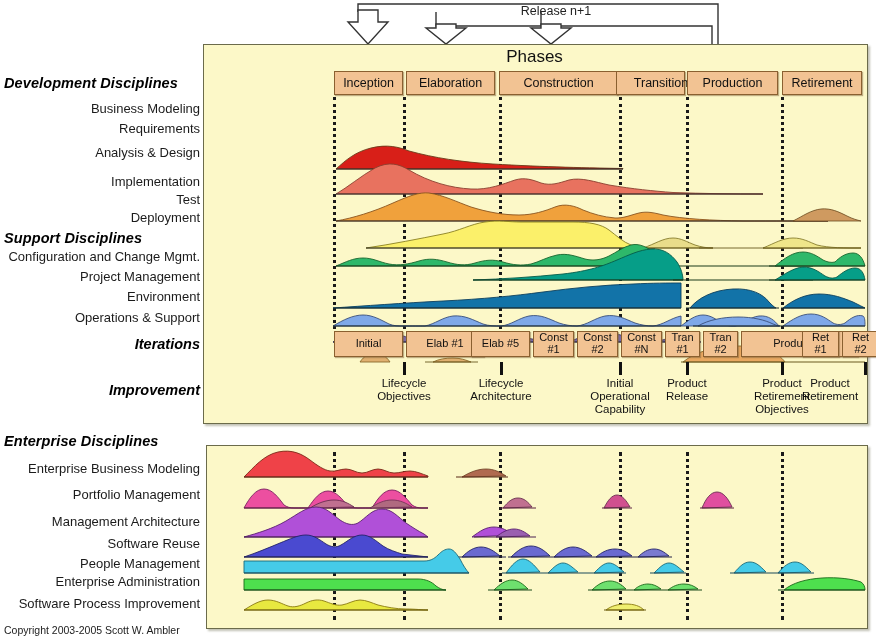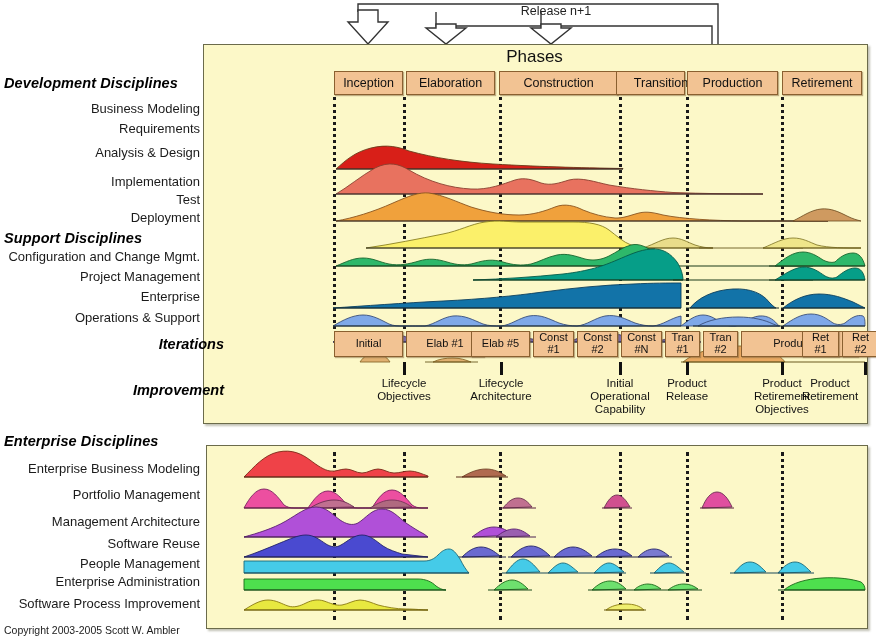--- a/index.html
+++ b/index.html
@@ -21,21 +21,21 @@
   .grp-head{
     font-style:italic;font-weight:bold;font-size:14.5px;
     white-space:nowrap;letter-spacing:.1px;
   }
   .row-label-right{
     font-size:13px;white-space:nowrap;text-align:right;
     width:200px;color:#1b1b1b;
   }
   .sec-label{
     font-style:italic;font-weight:bold;font-size:14.5px;
-    text-align:right;width:200px;white-space:nowrap;padding-left:24px;
+    text-align:right;width:200px;white-space:nowrap;
   }
 
   
   .panel{
     position:absolute;
     background:#fcf8c8;
     border:1px solid #6b6b4b;
     box-shadow:2px 2px 2px rgba(120,120,90,.45);
   }
 
@@ -157,21 +157,21 @@
   <div class="row-label-right abs" style="left:0px;top:121px;">Requirements</div>
   <div class="row-label-right abs" style="left:0px;top:145px;">Analysis &amp; Design</div>
   <div class="row-label-right abs" style="left:0px;top:174px;">Implementation</div>
   <div class="row-label-right abs" style="left:0px;top:192px;">Test</div>
   <div class="row-label-right abs" style="left:0px;top:210px;">Deployment</div>
 
   <div class="grp-head abs" style="left:4px;top:230px;">Support Disciplines</div>
 
   <div class="row-label-right abs" style="left:0px;top:249px;">Configuration and Change Mgmt.</div>
   <div class="row-label-right abs" style="left:0px;top:269px;">Project Management</div>
-  <div class="row-label-right abs" style="left:0px;top:289px;">Enterprise</div>
+  <div class="row-label-right abs" style="left:0px;top:289px;">Environment</div>
   <div class="row-label-right abs" style="left:0px;top:310px;">Operations &amp; Support</div>
 
   <div class="sec-label abs" style="left:0px;top:336px;">Iterations</div>
   <div class="sec-label abs" style="left:0px;top:382px;">Improvement</div>
 
   <svg class="abs hard" style="left:203px;top:44px;" width="663" height="378" viewBox="0 0 663 378">
 
     <g>
       <path fill="#d81f18" stroke="#6a3b1a" stroke-width="0.9" d="M133,125 C143,116 152,108 168,104 C184,100 196,103 206,107
                C232,114 258,118 290,120 C340,123 390,124 420,124.5 L420,125 Z"></path>

